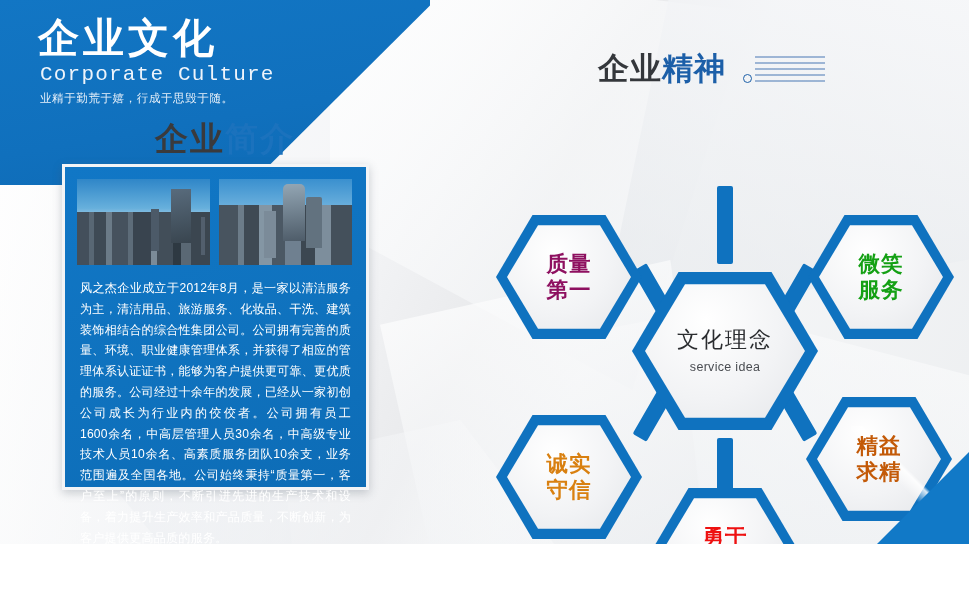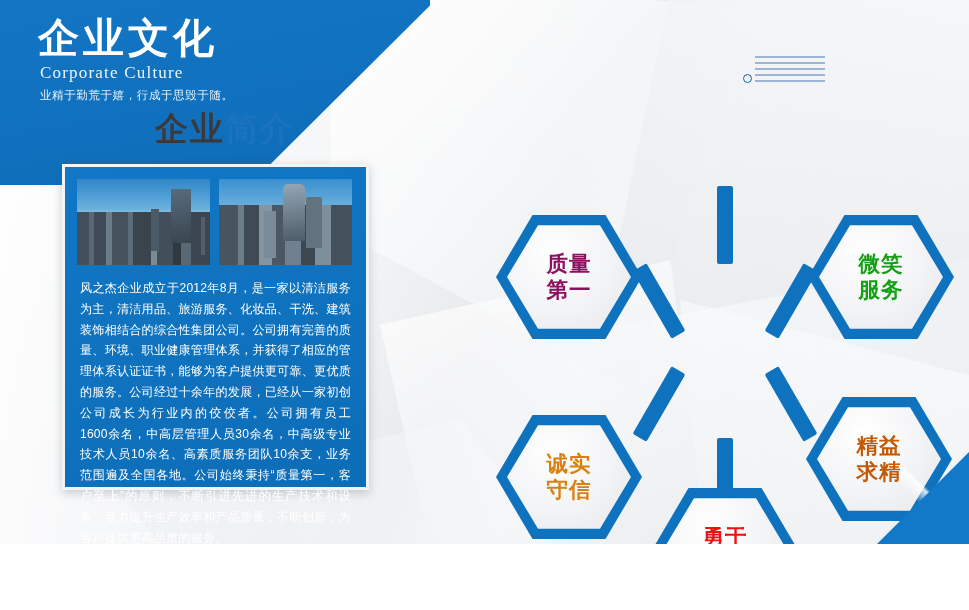--- a/index.html
+++ b/index.html
@@ -70,39 +70,39 @@
   }
   .banner-title-cn {
     font-family: "Liberation Serif", serif;
     font-size: 41px;
     font-weight: 700;
     letter-spacing: 4px;
     line-height: 1.18;
     color: #ffffff;
   }
   .banner-title-en {
-    font-family: Liberation Serif, serif;
-    font-size: 17px;
+    font-family: Liberation Mono, monospace;
+    font-size: 21px;
     letter-spacing: 1.2px;
     color: #eef4fb;
     margin-top: 1px;
     padding-left: 2px;
   }
   .banner-tagline {
     font-size: 11.5px;
     letter-spacing: .6px;
     color: #e8f1fa;
     margin-top: 5px;
     padding-left: 2px;
   }
 
   
   .section-title {
     position: absolute;
-    top: 107px; left: 155px;
+    top: 117px; left: 155px;
     font-size: 33px;
     font-weight: 700;
     letter-spacing: 2px;
     white-space: nowrap;
   }
   .section-title .dark { color: #3a3a3c; }
   .section-title .blue { color: #1b72bd; }
 
   
   .intro-card {
@@ -309,33 +309,44 @@
 
   <div class="intro-card">
     <div class="card-photos">
       <div class="photo photo-1"></div>
       <div class="photo photo-2"></div>
     </div>
     <div class="card-body">风之杰企业成立于2012年8月，是一家以清洁服务为主，清洁用品、旅游服务、化妆品、干洗、建筑装饰相结合的综合性集团公司。公司拥有完善的质量、环境、职业健康管理体系，并获得了相应的管理体系认证证书，能够为客户提供更可靠、更优质的服务。公司经过十余年的发展，已经从一家初创公司成长为行业内的佼佼者。公司拥有员工　1600余名，中高层管理人员30余名，中高级专业技术人员10余名、高素质服务团队10余支，业务范围遍及全国各地。公司始终秉持“质量第一，客户至上”的原则，不断引进先进的生产技术和设备，着力提升生产效率和产品质量，不断创新，为客户提供更高品质的服务。</div>
   </div>
 
   <div class="spirit-title">
+    <div class="spirit-cn">
+      <span class="dark">企业</span><span class="blue">精神</span>
+    </div>
     <div class="spirit-deco"></div>
     <div class="spirit-mark"></div>
   </div>
 
   <div class="hex-cluster">
 
     <div class="connector" style="left:221px; top:78px; width:16px; height:78px;"></div>
     <div class="connector" style="left:221px; top:330px; width:16px; height:78px;"></div>
     <div class="connector" style="left:124px; top:185px; width:78px; height:16px; transform:rotate(60deg);"></div>
     <div class="connector" style="left:256px; top:185px; width:78px; height:16px; transform:rotate(-60deg);"></div>
     <div class="connector" style="left:124px; top:288px; width:78px; height:16px; transform:rotate(-60deg);"></div>
     <div class="connector" style="left:256px; top:288px; width:78px; height:16px; transform:rotate(60deg);"></div>
 
+    <div class="hex hex-center" style="left:136px; top:159px;">
+      <div class="hex-outer"></div>
+      <div class="hex-inner"></div>
+      <div class="hex-label">
+        <span class="center-cn">文化理念</span>
+        <span class="center-en">service idea</span>
+      </div>
+    </div>
 
 
     <div class="hex" style="left:312px; top:103px;">
       <div class="hex-outer"></div>
       <div class="hex-inner"></div>
       <div class="hex-label" style="color:#14a014;text-align:center;">
         <span>微笑</span>
         <span>服务</span>
       </div>
     </div>

